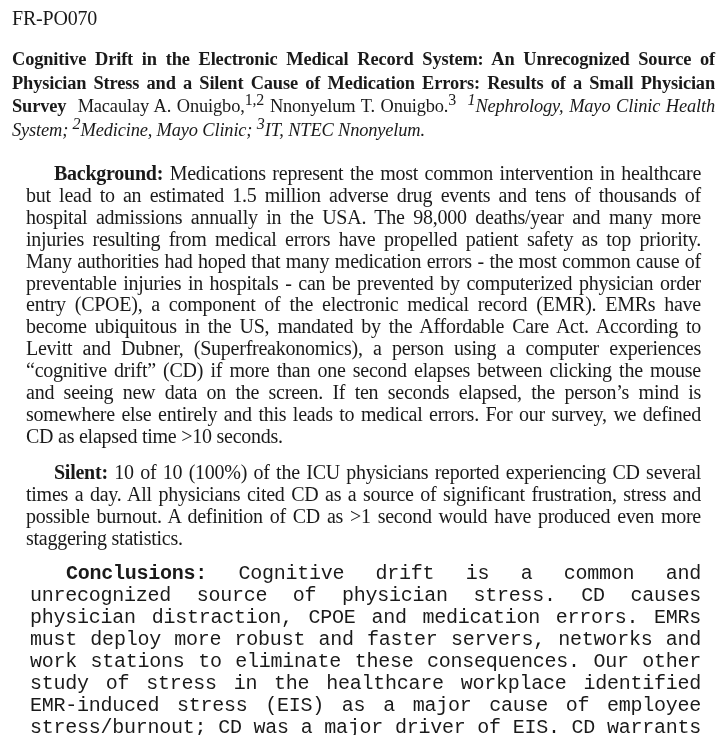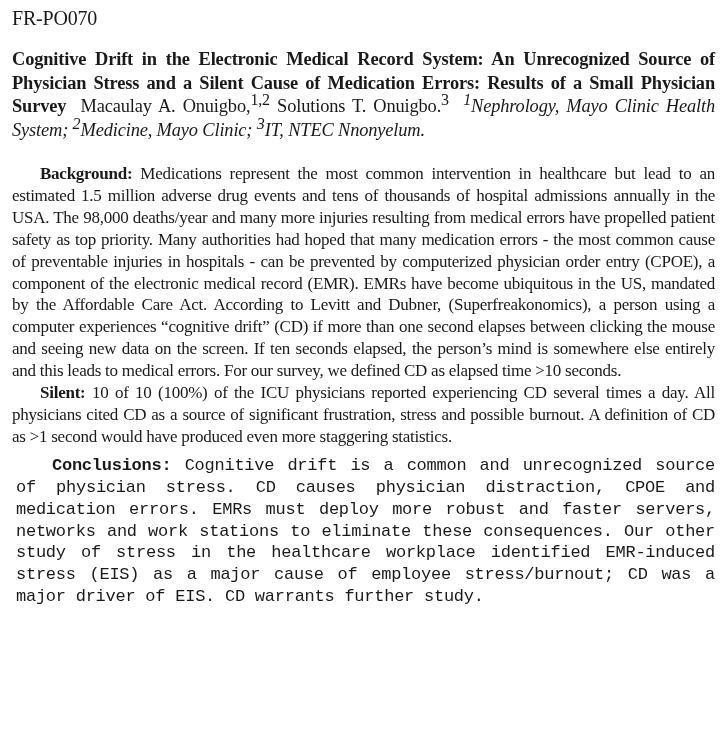--- a/index.html
+++ b/index.html
@@ -44,24 +44,24 @@
     }
     sup {
       font-size: 16px;
       line-height: 0;
       vertical-align: 7px;
     }
     .affil {
       font-style: italic;
     }
     .para {
-      font-size: 17px;
+      font-size: 20px;
       line-height: 21.9px;
       text-align: justify;
-      margin: 0;
+      margin: 14px;
       text-indent: 28px;
       letter-spacing: -0.25px;
     }
     .para.conclusions {
       margin-top: 7px;
       padding-left: 4px;
       text-indent: 36px;
       font-family: Liberation Mono, monospace;
     }
     .label {
@@ -71,21 +71,21 @@
 </head>
 <body>
 
 <div class="page">
 
   <div class="abstract-id">FR-PO070</div>
 
   <div class="title-block">
     <span class="title">Cognitive Drift in the Electronic Medical Record System: An Unrecognized Source of Physician Stress and a Silent Cause of Medication Errors: Results of a Small Physician Survey</span>&nbsp;
     <span class="author-primary">Macaulay A. Onuigbo,</span><sup>1,2</sup>
-    <span>Solutions T. Onuigbo.</span><sup>3</sup>&nbsp;
+    <span>Nnonyelum T. Onuigbo.</span><sup>3</sup>&nbsp;
     <span class="affil"><sup>1</sup><span>Nephrology, Mayo Clinic Health System;</span></span>
     <span class="affil"><sup>2</sup><span>Medicine, Mayo Clinic;</span></span>
     <span class="affil"><sup>3</sup><span>IT, NTEC Nnonyelum.</span></span>
   </div>
 
   <p class="para">
     <span class="label">Background:</span>
     <span>Medications represent the most common intervention in healthcare but lead to an estimated 1.5 million adverse drug events and tens of thousands of hospital admissions annually in the USA. The 98,000 deaths/year and many more injuries resulting from medical errors have propelled patient safety as top priority. Many authorities had hoped that many medication errors - the most common cause of preventable injuries in hospitals - can be prevented by computerized physician order entry (CPOE), a component of the electronic medical record (EMR). EMRs have become ubiquitous in the US, mandated by the Affordable Care Act. According to Levitt and Dubner, (Superfreakonomics), a person using a computer experiences “cognitive drift” (CD) if more than one second elapses between clicking the mouse and seeing new data on the screen. If ten seconds elapsed, the person’s mind is somewhere else entirely and this leads to medical errors. For our survey, we defined CD as elapsed time &gt;10 seconds.</span>
   </p>
 

